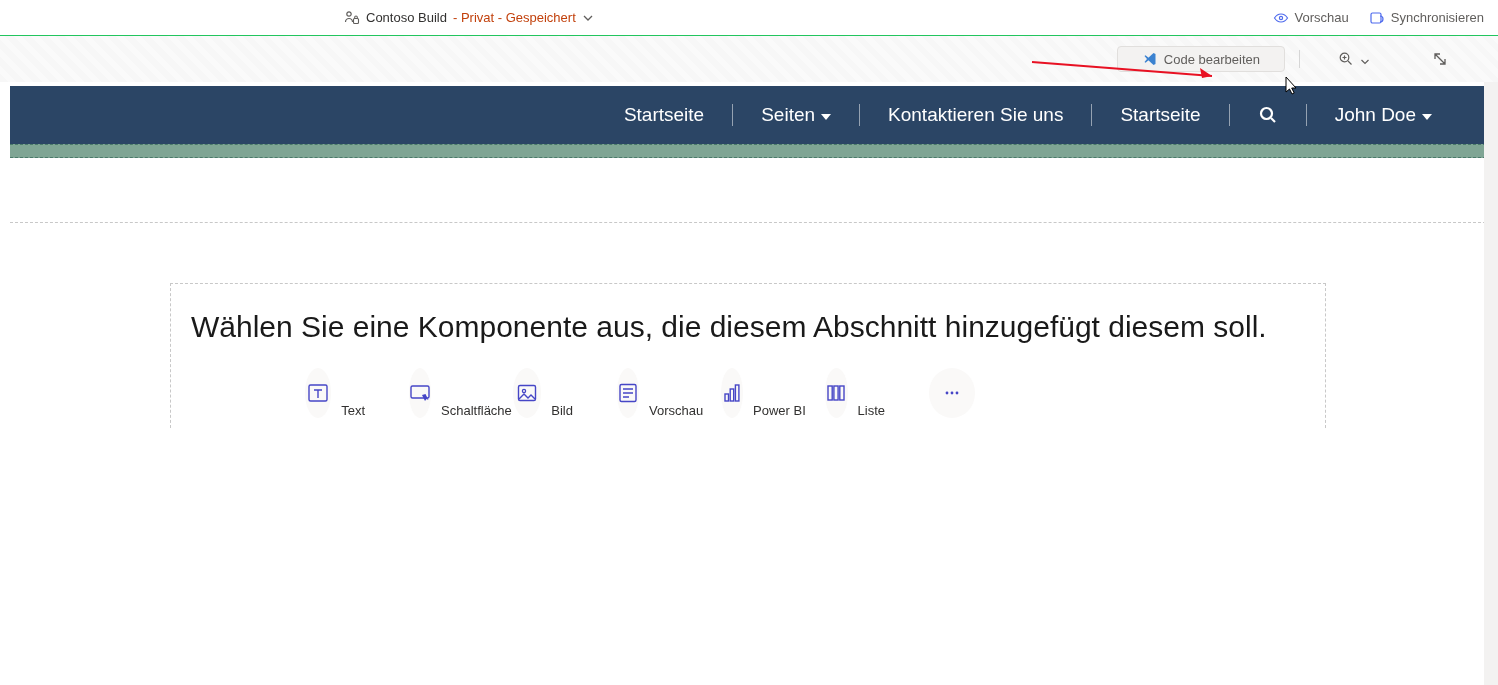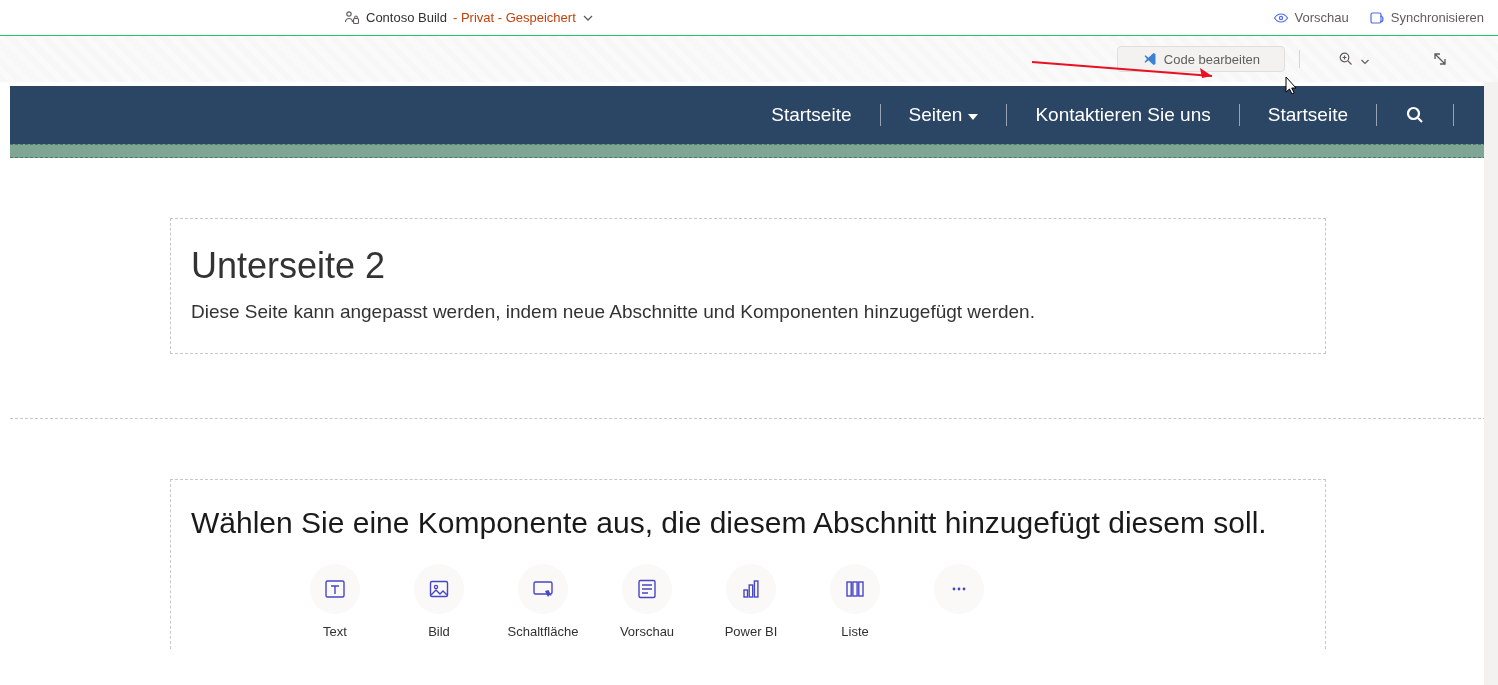--- a/index.html
+++ b/index.html
@@ -113,21 +113,21 @@
 
   .section-divider {
     margin-top:64px;
     border-top:1px dashed var(--border-dashed);
   }
 
   .component-area { padding:60px 160px 40px 160px; }
   .component-prompt { font-size:30px; color:#1a1a1a; margin:0 0 24px 0; font-weight:400; }
   .component-row { display:flex; gap:44px; padding-left:114px; align-items:flex-start; }
   .comp {
-    display:flex; flex-direction:column; align-items:center; gap:10px;
+    display:flex; flex-direction:row; align-items:flex-end; gap:10px;
     width:60px;
     cursor:pointer;
   }
   .comp.wide { width:130px; }
   .comp-icon {
     width:50px; height:50px; border-radius:50%;
     background:#faf9f8;
     display:flex; align-items:center; justify-content:center;
     color:var(--icon-indigo);
   }
@@ -244,30 +244,28 @@
     <div class="nav-sep"></div>
     <div class="nav-item">
       <span>
         <svg width="20" height="20" viewBox="0 0 20 20">
             <circle cx="8.5" cy="8.5" r="5.5" stroke="#fff" stroke-width="2.2" fill="none"></circle>
             <path d="M13 13l4 4" stroke="#fff" stroke-width="2.2"></path>
           </svg>
       </span>
     </div>
     <div class="nav-sep"></div>
+    <div class="nav-item">
+        <span>John Doe</span>
+        <span class="caret-down"></span>
+      </div>
   </div>
 
   <div class="accent-strip"></div>
 
-  <div class="page-area">
-    <div class="section-box">
-      <h1 class="page-title">Unterseite 2</h1>
-      <p class="page-desc">Diese Seite kann angepasst werden, indem neue Abschnitte und Komponenten hinzugefügt werden.</p>
-    </div>
-  </div>
 
   <div class="section-divider"></div>
 
   <div class="component-area">
     <div class="section-box" style="border-bottom:none; padding-bottom:10px;">
       <p class="component-prompt">Wählen Sie eine Komponente aus, die diesem Abschnitt hinzugefügt diesem soll.</p>
       <div class="component-row">
 
         <div class="comp">
           <div class="comp-icon">
@@ -275,38 +273,38 @@
                 <rect x="2" y="3" width="18" height="16" rx="1.5" stroke="#4646c6" stroke-width="1.4" fill="none"></rect>
                 <path d="M7 8h8M11 8v8" stroke="#4646c6" stroke-width="1.4"></path>
               </svg>
           </div>
           <span class="comp-label">Text</span>
         </div>
 
         <div class="comp">
           <div class="comp-icon">
             <svg width="22" height="22" viewBox="0 0 22 22">
+                <rect x="2" y="4" width="18" height="12" rx="1.5" stroke="#4646c6" stroke-width="1.4" fill="none"></rect>
+                <path d="M13 13l3 6 1.5-2 2 1-3-6-3.5 1z" fill="#4646c6"></path>
+              </svg>
+          </div>
+          <span class="comp-label">Schaltfläche</span>
+        </div>
+
+        <div class="comp">
+          <div class="comp-icon">
+            <svg width="22" height="22" viewBox="0 0 22 22">
                 <rect x="2.5" y="3.5" width="17" height="15" rx="1.5" stroke="#4646c6" stroke-width="1.4" fill="none"></rect>
                 <circle cx="8" cy="9" r="1.6" stroke="#4646c6" stroke-width="1.3" fill="none"></circle>
                 <path d="M3 17l5-5 4 4 3-3 4 4" stroke="#4646c6" stroke-width="1.4" fill="none"></path>
               </svg>
           </div>
           <span class="comp-label">Bild</span>
         </div>
 
-        <div class="comp">
-          <div class="comp-icon">
-            <svg width="22" height="22" viewBox="0 0 22 22">
-                <rect x="2" y="4" width="18" height="12" rx="1.5" stroke="#4646c6" stroke-width="1.4" fill="none"></rect>
-                <path d="M13 13l3 6 1.5-2 2 1-3-6-3.5 1z" fill="#4646c6"></path>
-              </svg>
-          </div>
-          <span class="comp-label">Schaltfläche</span>
-        </div>
-
 
         <div class="comp">
           <div class="comp-icon">
             <svg width="22" height="22" viewBox="0 0 22 22">
                 <rect x="3" y="2.5" width="16" height="17" rx="1.5" stroke="#4646c6" stroke-width="1.4" fill="none"></rect>
                 <path d="M6 7h10M6 11h10M6 15h6" stroke="#4646c6" stroke-width="1.4"></path>
               </svg>
           </div>
           <span class="comp-label">Vorschau</span>
         </div>

